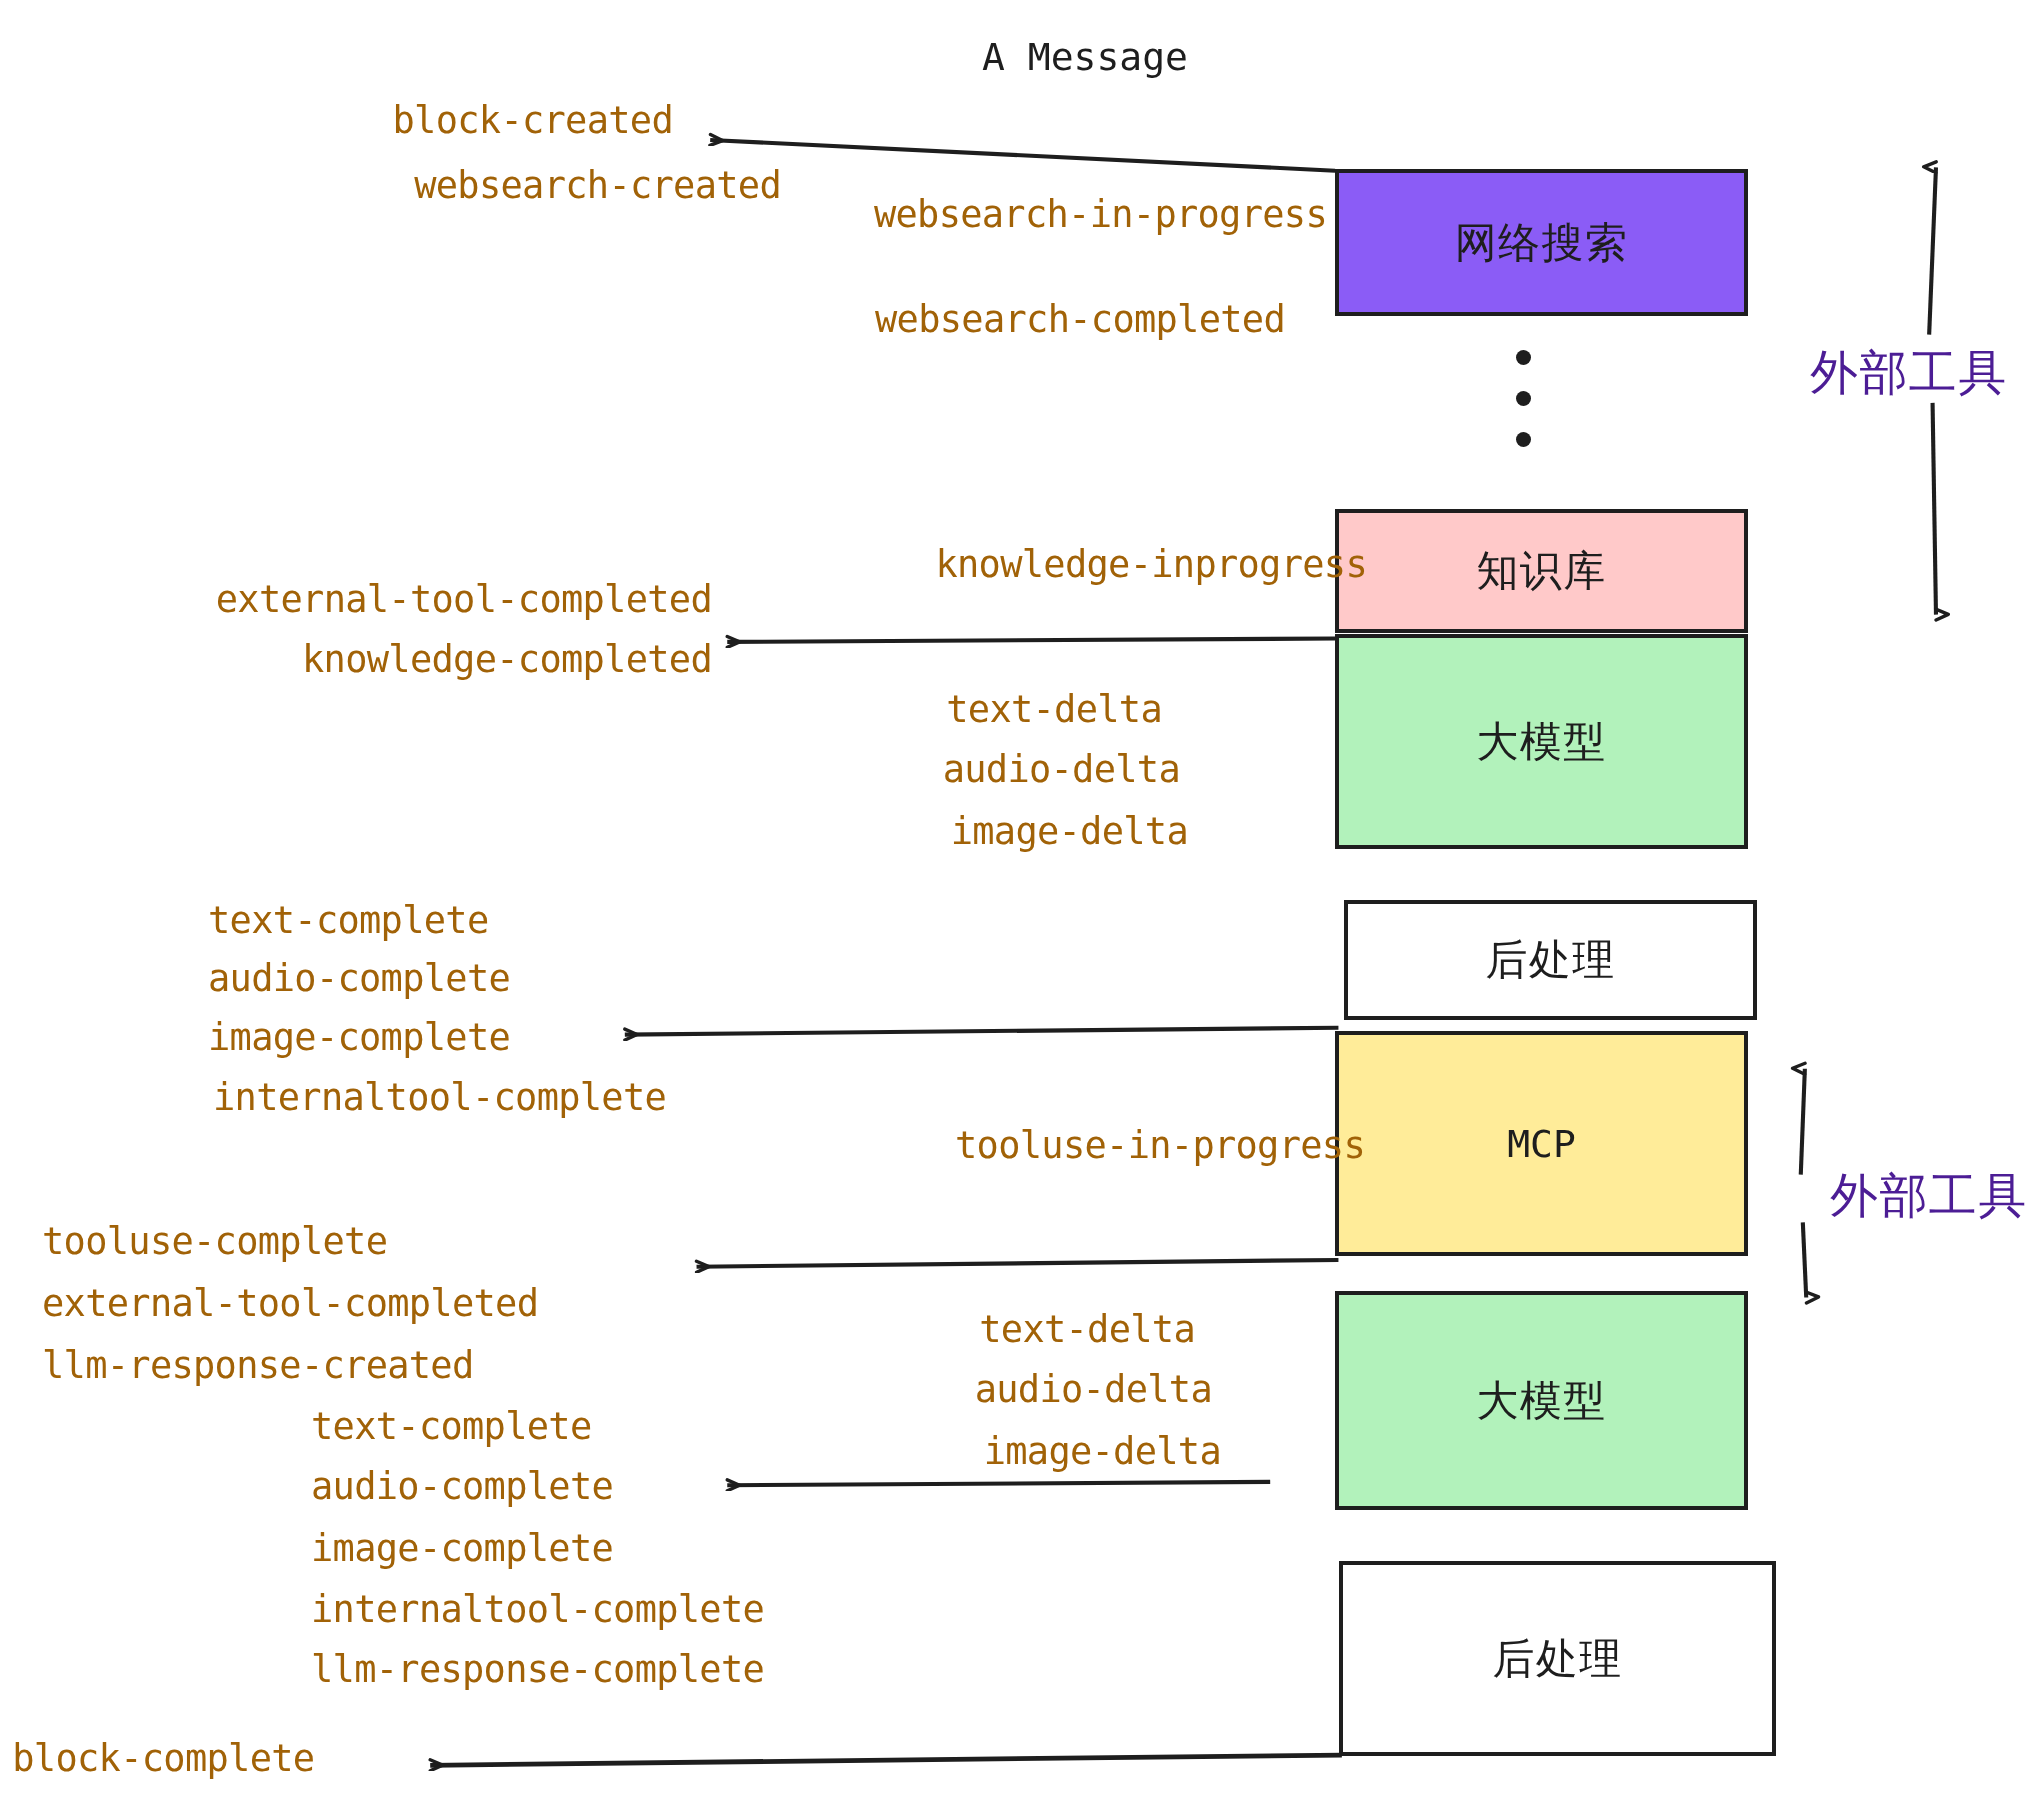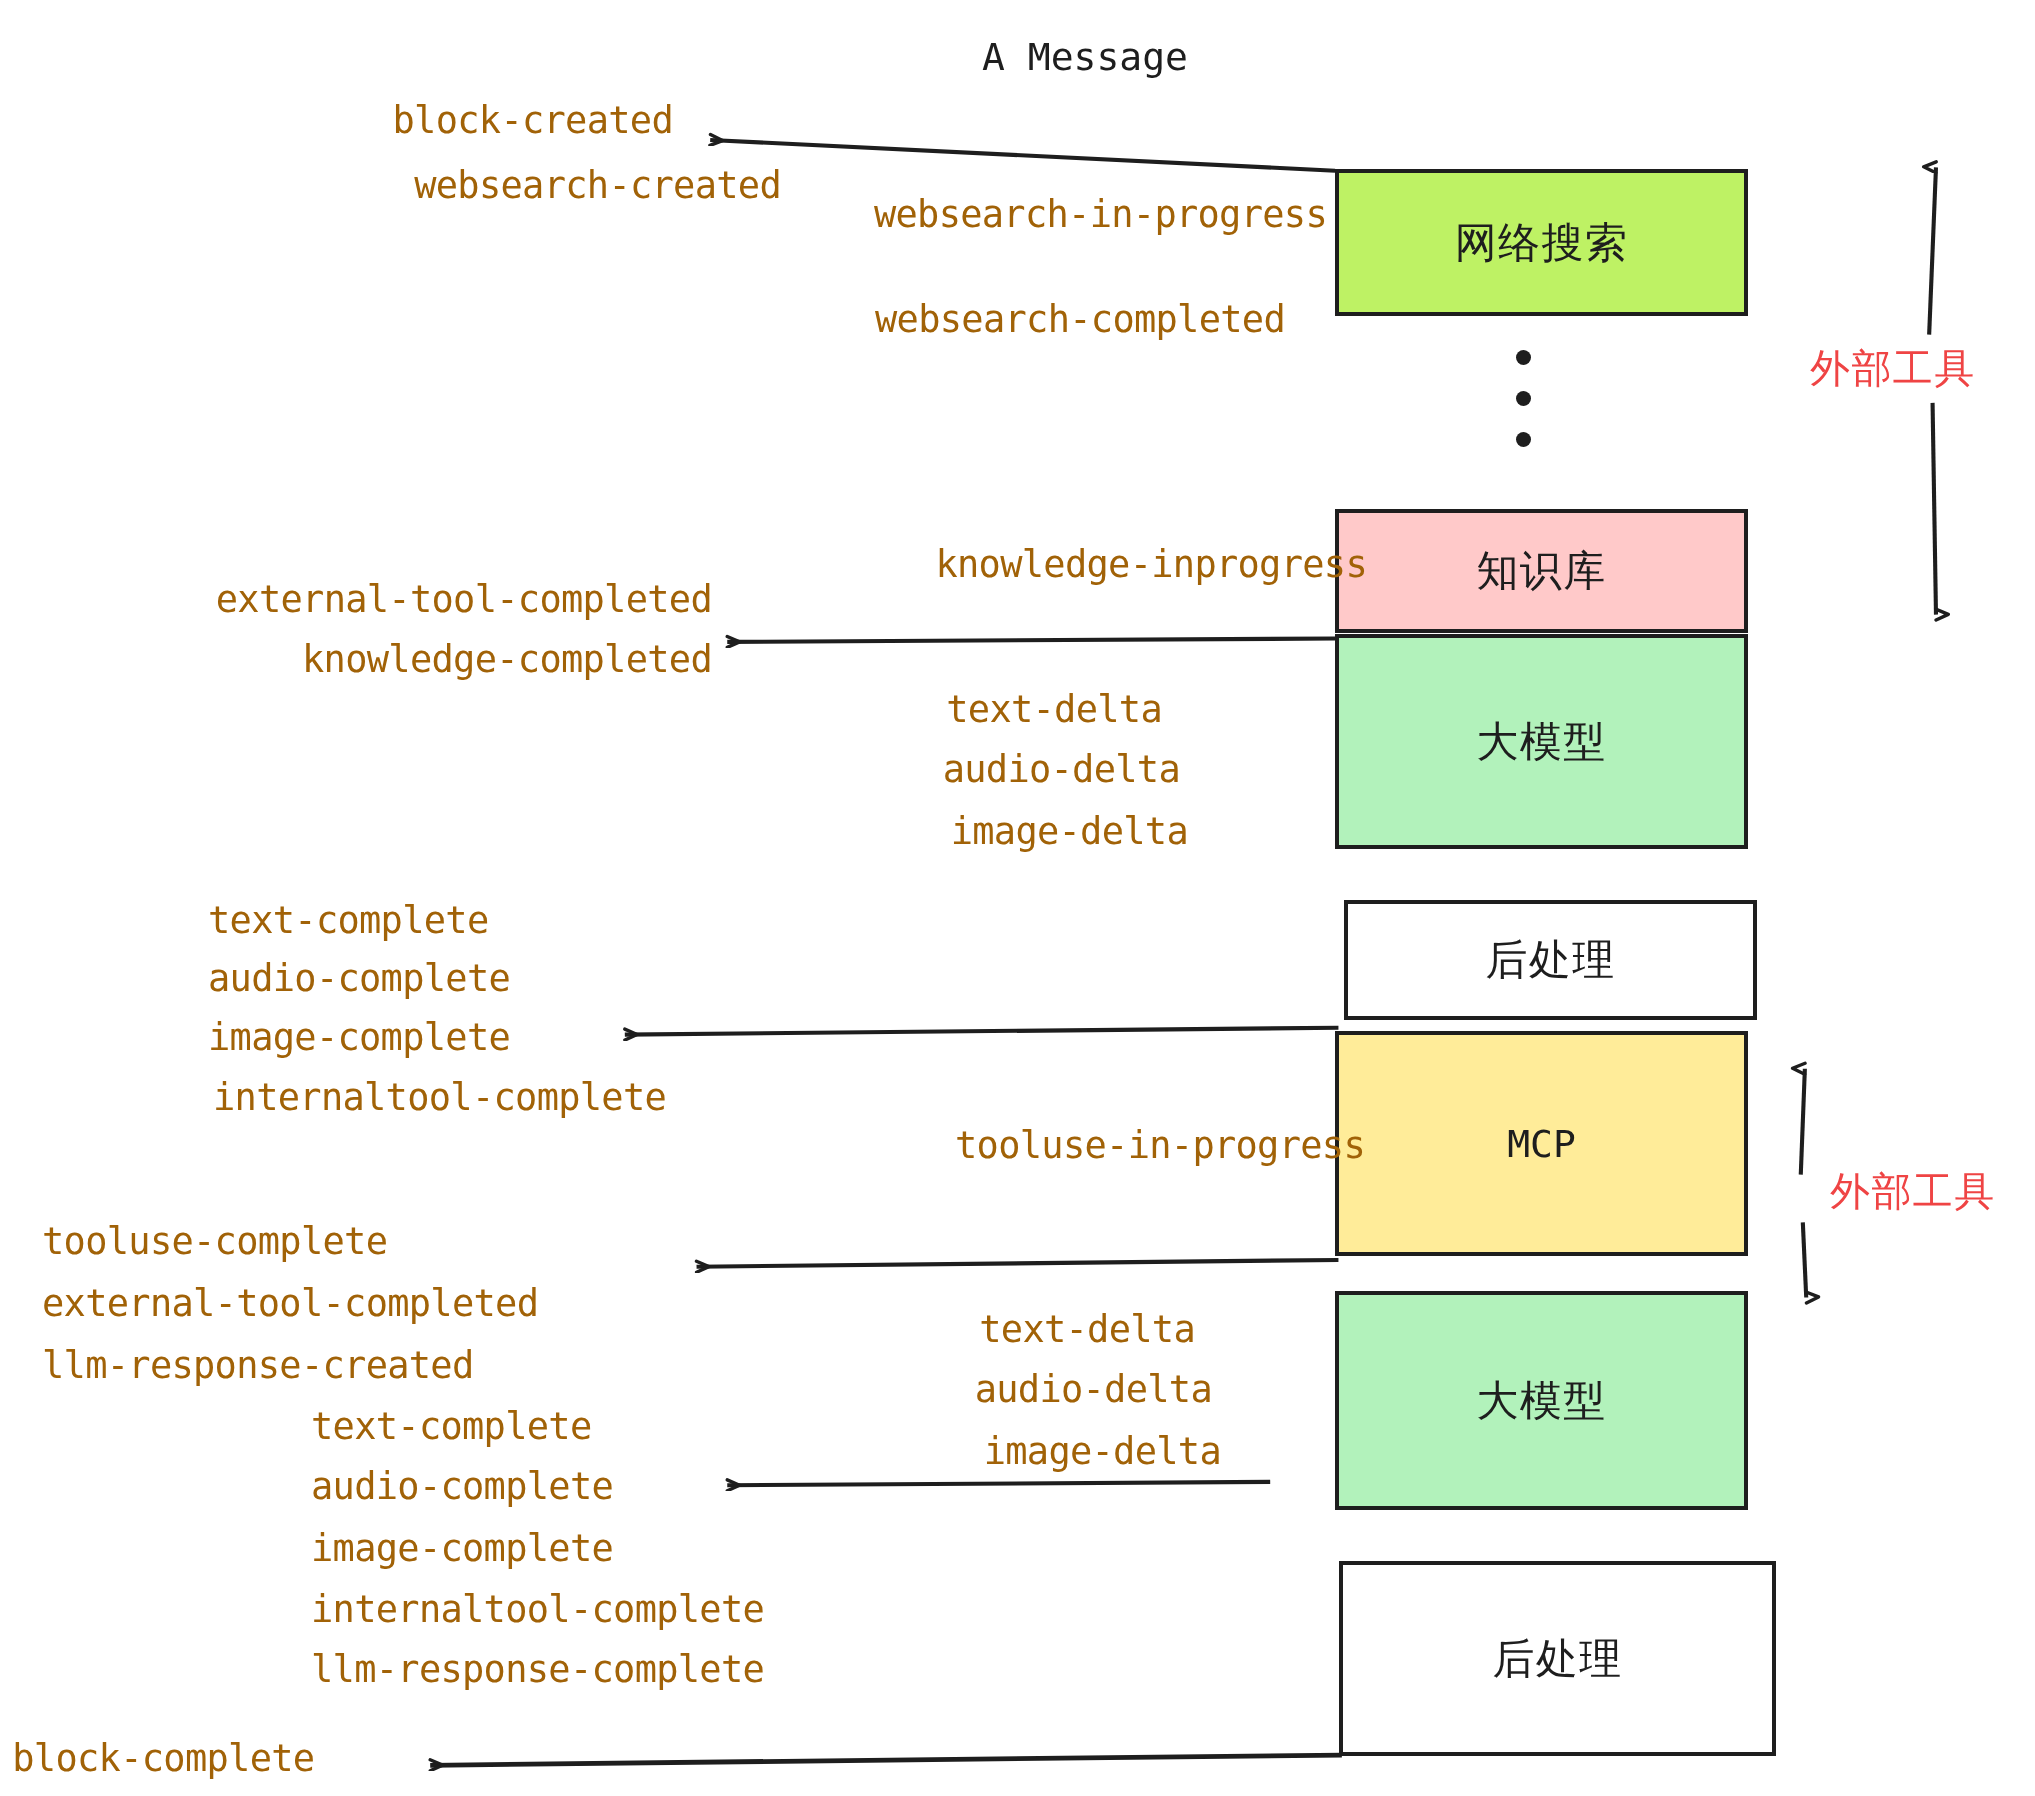--- a/index.html
+++ b/index.html
@@ -48,22 +48,22 @@
     letter-spacing: 1.4px;
   }
   .box.mono {
     font-family: "DejaVu Sans Mono", "Liberation Mono", monospace;
     font-size: 38px;
     letter-spacing: 0;
   }
   .cn {
     position: absolute;
     font-family: "DejaVu Sans", "Liberation Sans", sans-serif;
-    font-size: 40px;
-    color: #ef4444;
+    font-size: 48px;
+    color: #4c1d95;
     white-space: nowrap;
     letter-spacing: 1.4px;
   }
   .dots {
     position: absolute;
     display: flex;
     flex-direction: column;
     align-items: center;
     gap: 26px;
   }
@@ -130,21 +130,21 @@
       <path d="M2825,490 L2835,245" fill="none" stroke="#1e1e1e" stroke-width="6" marker-end="url(#ahu)"></path>
       <path d="M2830,590 L2835,900" fill="none" stroke="#1e1e1e" stroke-width="6" marker-end="url(#ahd)"></path>
     </g>
 
     <g>
       <path d="M2637,1720 L2643,1565" fill="none" stroke="#1e1e1e" stroke-width="6" marker-end="url(#ahu)"></path>
       <path d="M2640,1790 L2645,1900" fill="none" stroke="#1e1e1e" stroke-width="6" marker-end="url(#ahd)"></path>
     </g>
   </svg>
 
-  <div class="box" style="left:1335px; top:169px; width:413px; height:147px; background:#bef264;">
+  <div class="box" style="left:1335px; top:169px; width:413px; height:147px; background:#8b5cf6;">
     <span>网络搜索</span>
   </div>
 
   <div class="dots" style="left:1516px; top:350px;">
     <span class="dot"></span>
     <span class="dot"></span>
     <span class="dot"></span>
   </div>
 
   <div class="box" style="left:1335px; top:509px; width:413px; height:124px; background:#ffc9c9;">

